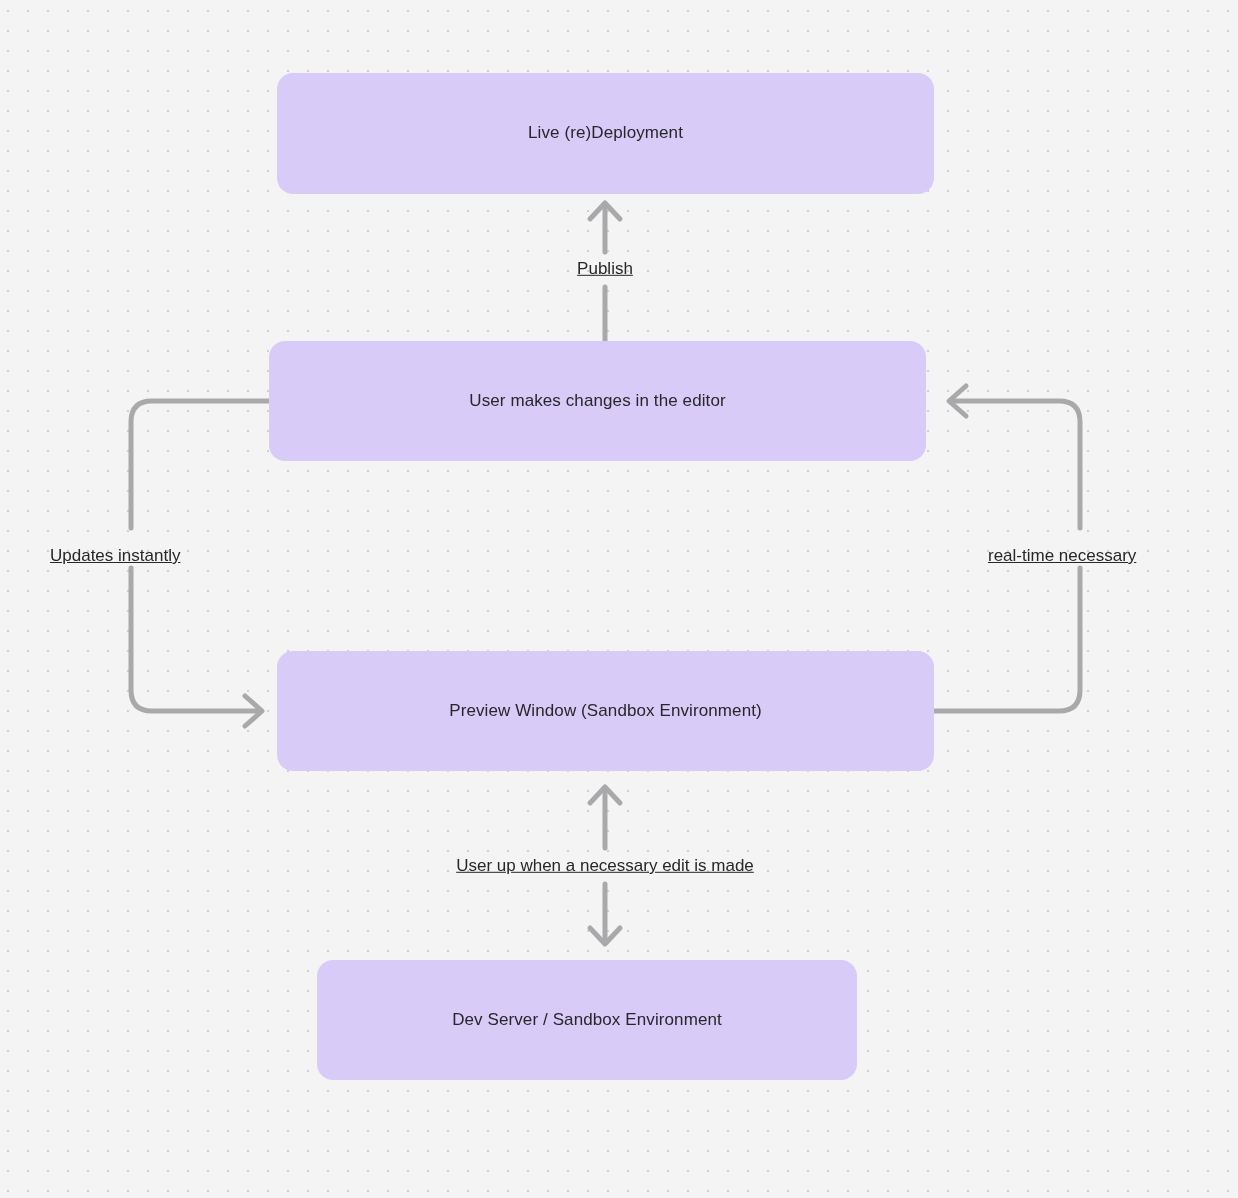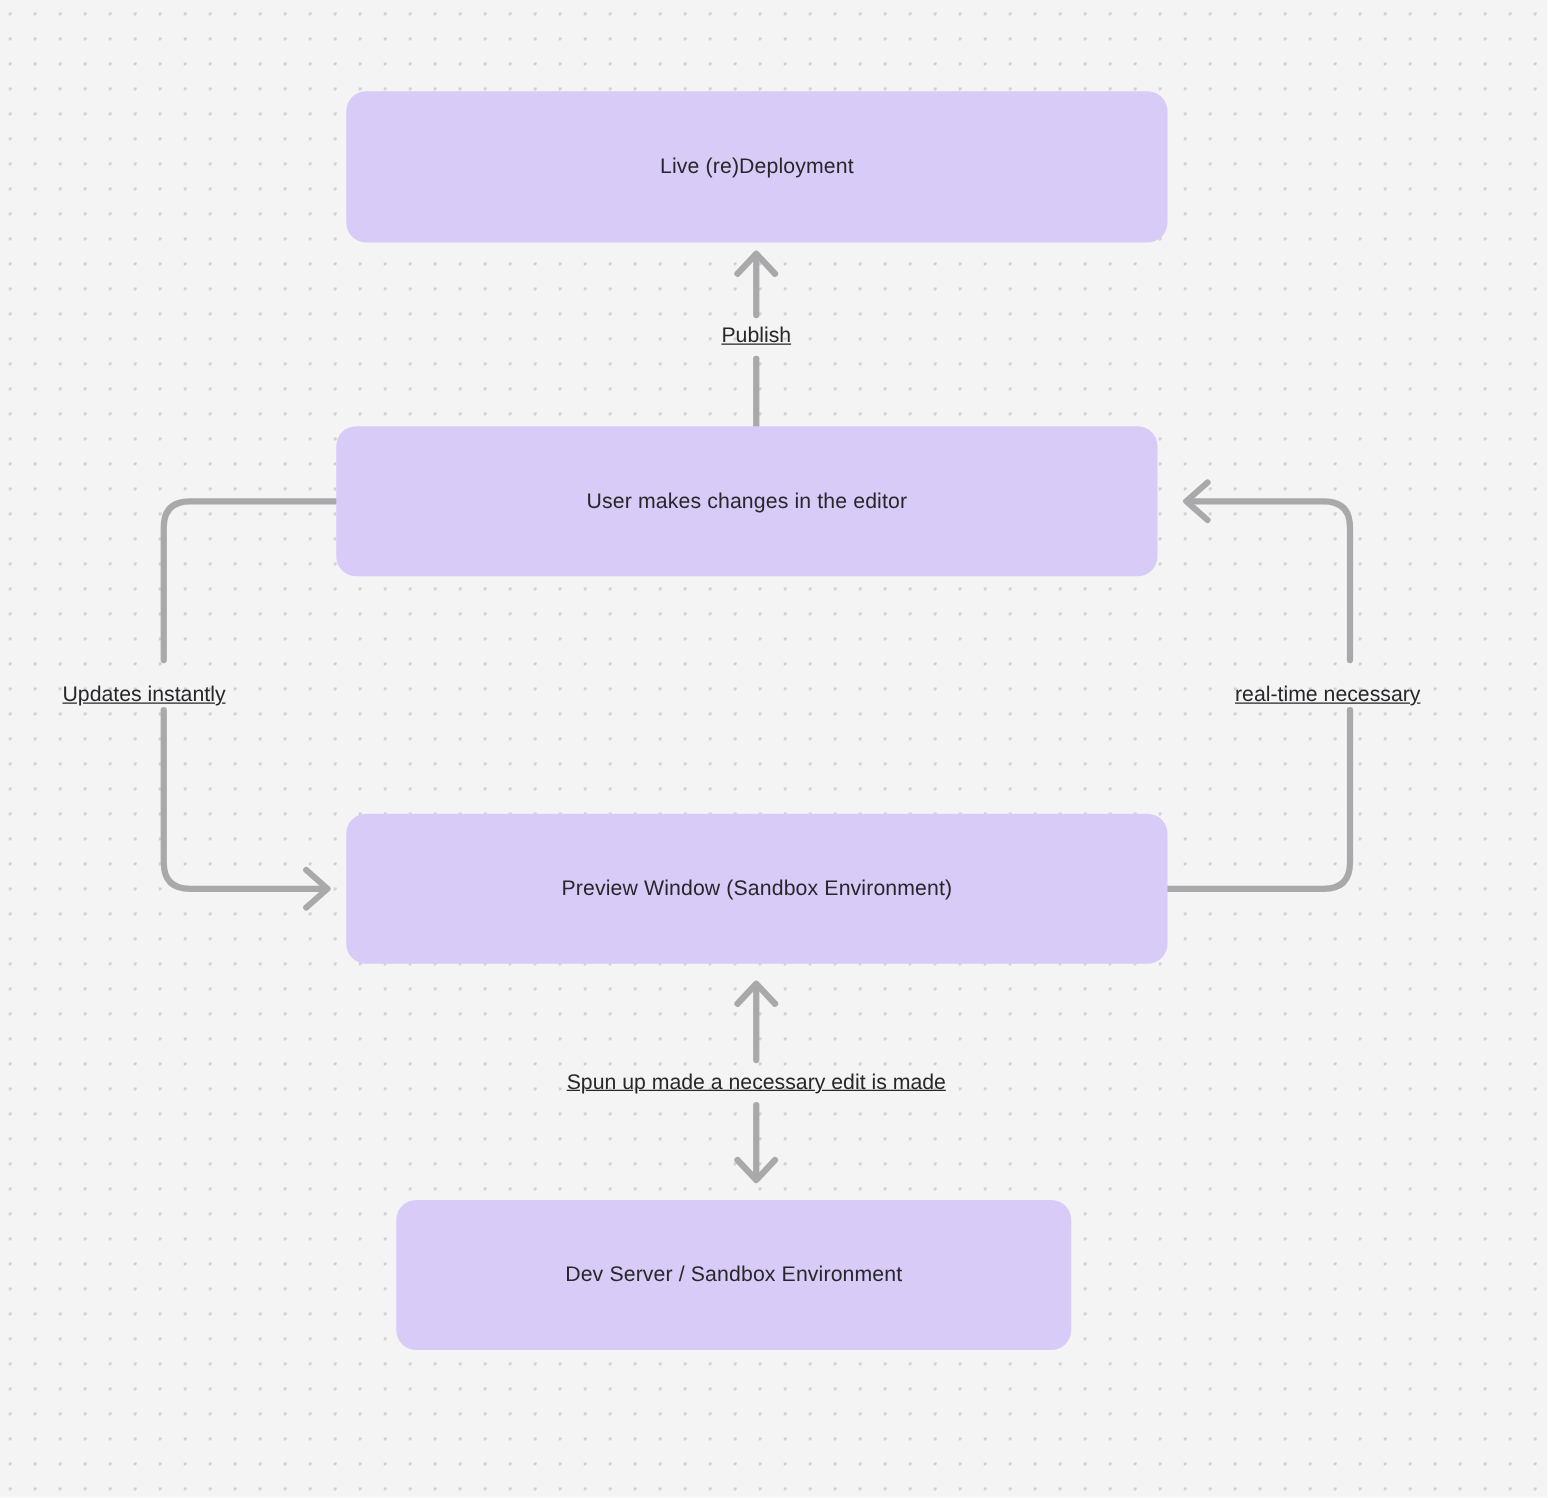--- a/index.html
+++ b/index.html
@@ -115,15 +115,15 @@
   <div class="node" style="left:277px; top:960px; width:540px; height:120px;margin-left:40px;">
     <span>Dev Server / Sandbox Environment</span>
   </div>
 
   <div class="edge-label center" style="left:605px; top:269px;">Publish</div>
 
   <div class="edge-label" style="left:50px; top:546px;">Updates instantly</div>
 
   <div class="edge-label" style="left:988px; top:546px;">real-time necessary</div>
 
-  <div class="edge-label center" style="left:605px; top:866px;">Spun up made a necessary edit is made</div>
+  <div class="edge-label center" style="left:605px; top:866px;">User up when a necessary edit is made</div>
 
 </div>
 
 </body></html>

